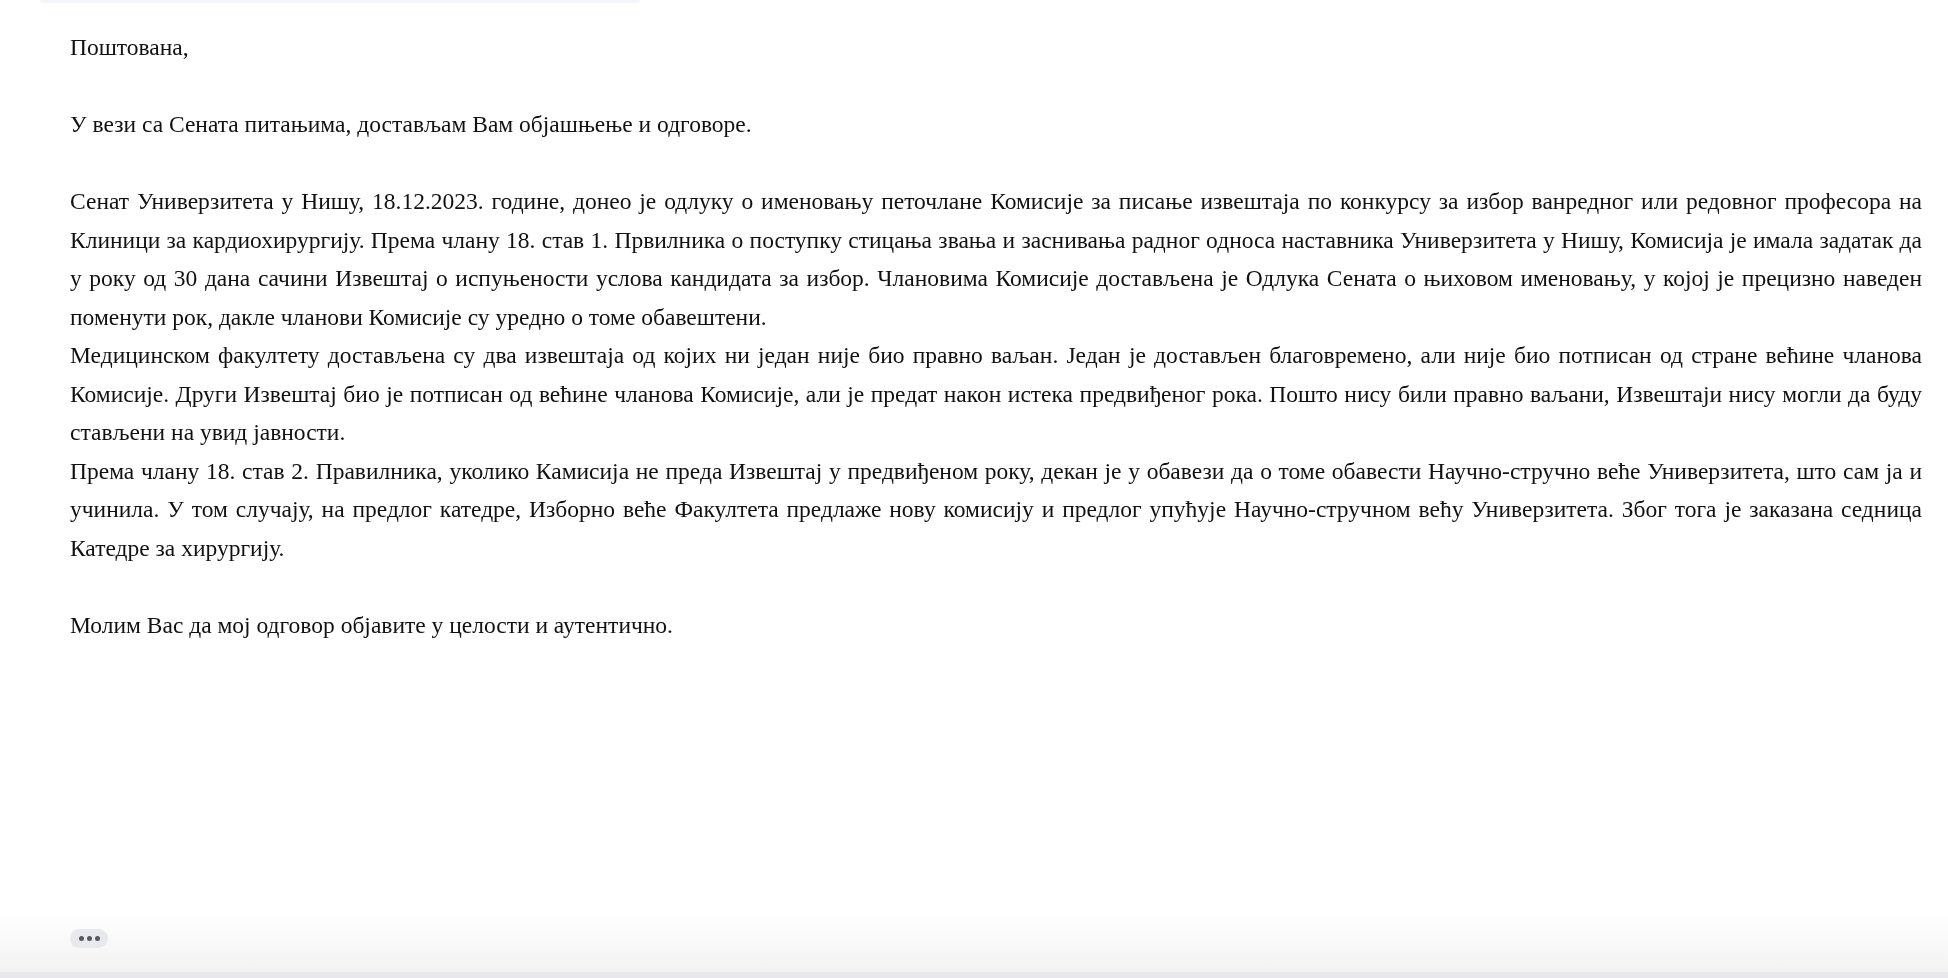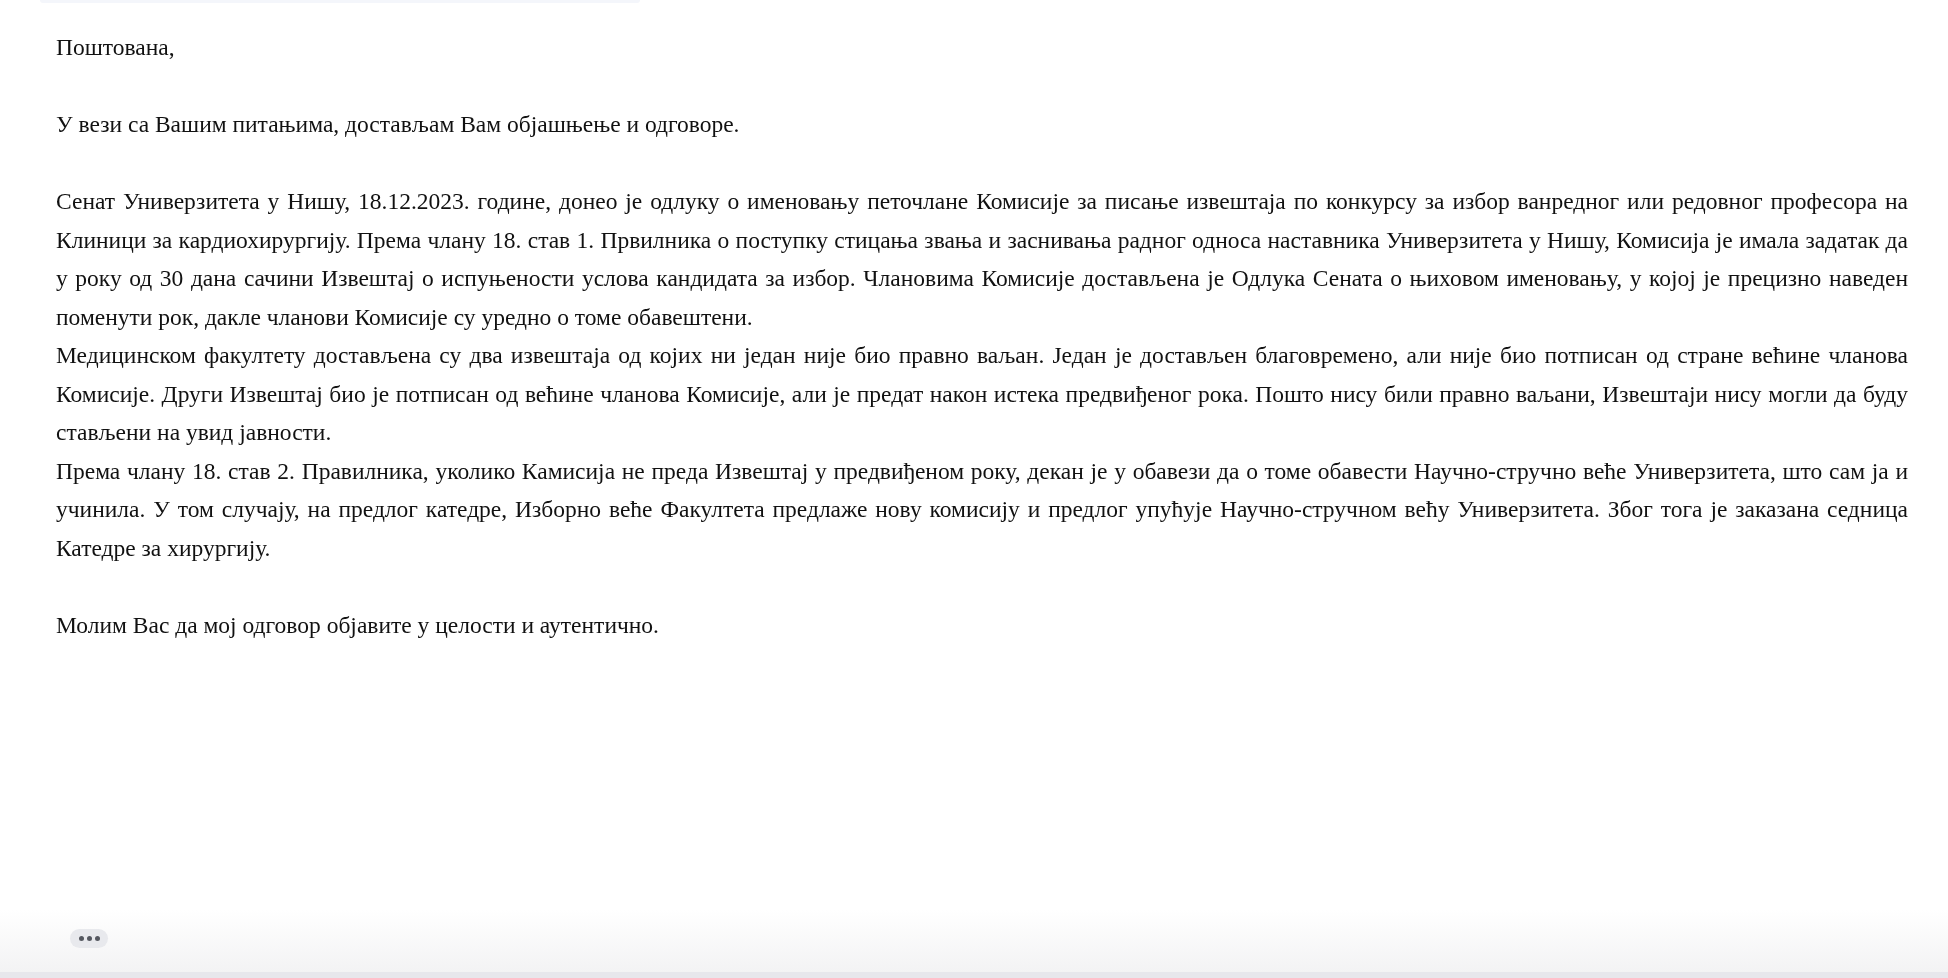--- a/index.html
+++ b/index.html
@@ -19,21 +19,21 @@
       position: absolute;
       top: 0;
       left: 40px;
       width: 600px;
       height: 3px;
       background: #f4f6fb;
       border-radius: 0 0 6px 6px;
     }
     .message-body {
       position: absolute;
-      left: 56px;
+      left: 70px;
       top: 28px;
       width: 1852px;
       font-size: 23.5px;
       line-height: 38.5px;
     }
     .message-body p {
       margin: 0;
       text-align: justify;
     }
     .blank { height: 38.5px; }
@@ -77,21 +77,21 @@
     }
   </style>
 </head>
 <body>
 
 <div class="top-bar"></div>
 
 <div class="message-body">
   <p>Поштована,</p>
   <div class="blank"></div>
-  <p>У вези са Вашим питањима, достављам Вам објашњење и одговоре.</p>
+  <p>У вези са Сената питањима, достављам Вам објашњење и одговоре.</p>
   <div class="blank"></div>
   <p>Сенат Универзитета у Нишу, 18.12.2023. године, донео је одлуку о именовању петочлане Комисије за писање извештаја по конкурсу за избор ванредног или редовног професора на Клиници за кардиохирургију. Према члану 18. став 1. Првилника о поступку стицања звања и заснивања радног односа наставника Универзитета у Нишу, Комисија је имала задатак да у року од 30 дана сачини Извештај о испуњености услова кандидата за избор. Члановима Комисије достављена је Одлука Сената о њиховом именовању, у којој је прецизно наведен поменути рок, дакле чланови Комисије су уредно о томе обавештени.</p>
   <p>Медицинском факултету достављена су два извештаја од којих ни један није био правно ваљан. Један је достављен благовремено, али није био потписан од стране већине чланова Комисије. Други Извештај био је потписан од већине чланова Комисије, али је предат након истека предвиђеног рока. Пошто нису били правно ваљани, Извештаји нису могли да буду стављени на увид јавности.</p>
   <p>Према члану 18. став 2. Правилника, уколико Камисија не преда Извештај у предвиђеном року, декан је у обавези да о томе обавести Научно-стручно веће Универзитета, што сам ја и учинила. У том случају, на предлог катедре, Изборно веће Факултета предлаже нову комисију и предлог упућује Научно-стручном већу Универзитета. Због тога је заказана седница Катедре за хирургију.</p>
   <div class="blank"></div>
   <p>Молим Вас да мој одговор објавите у целости и аутентично.</p>
   <div class="blank2"></div>
   <div class="blank"></div>
 </div>
 

